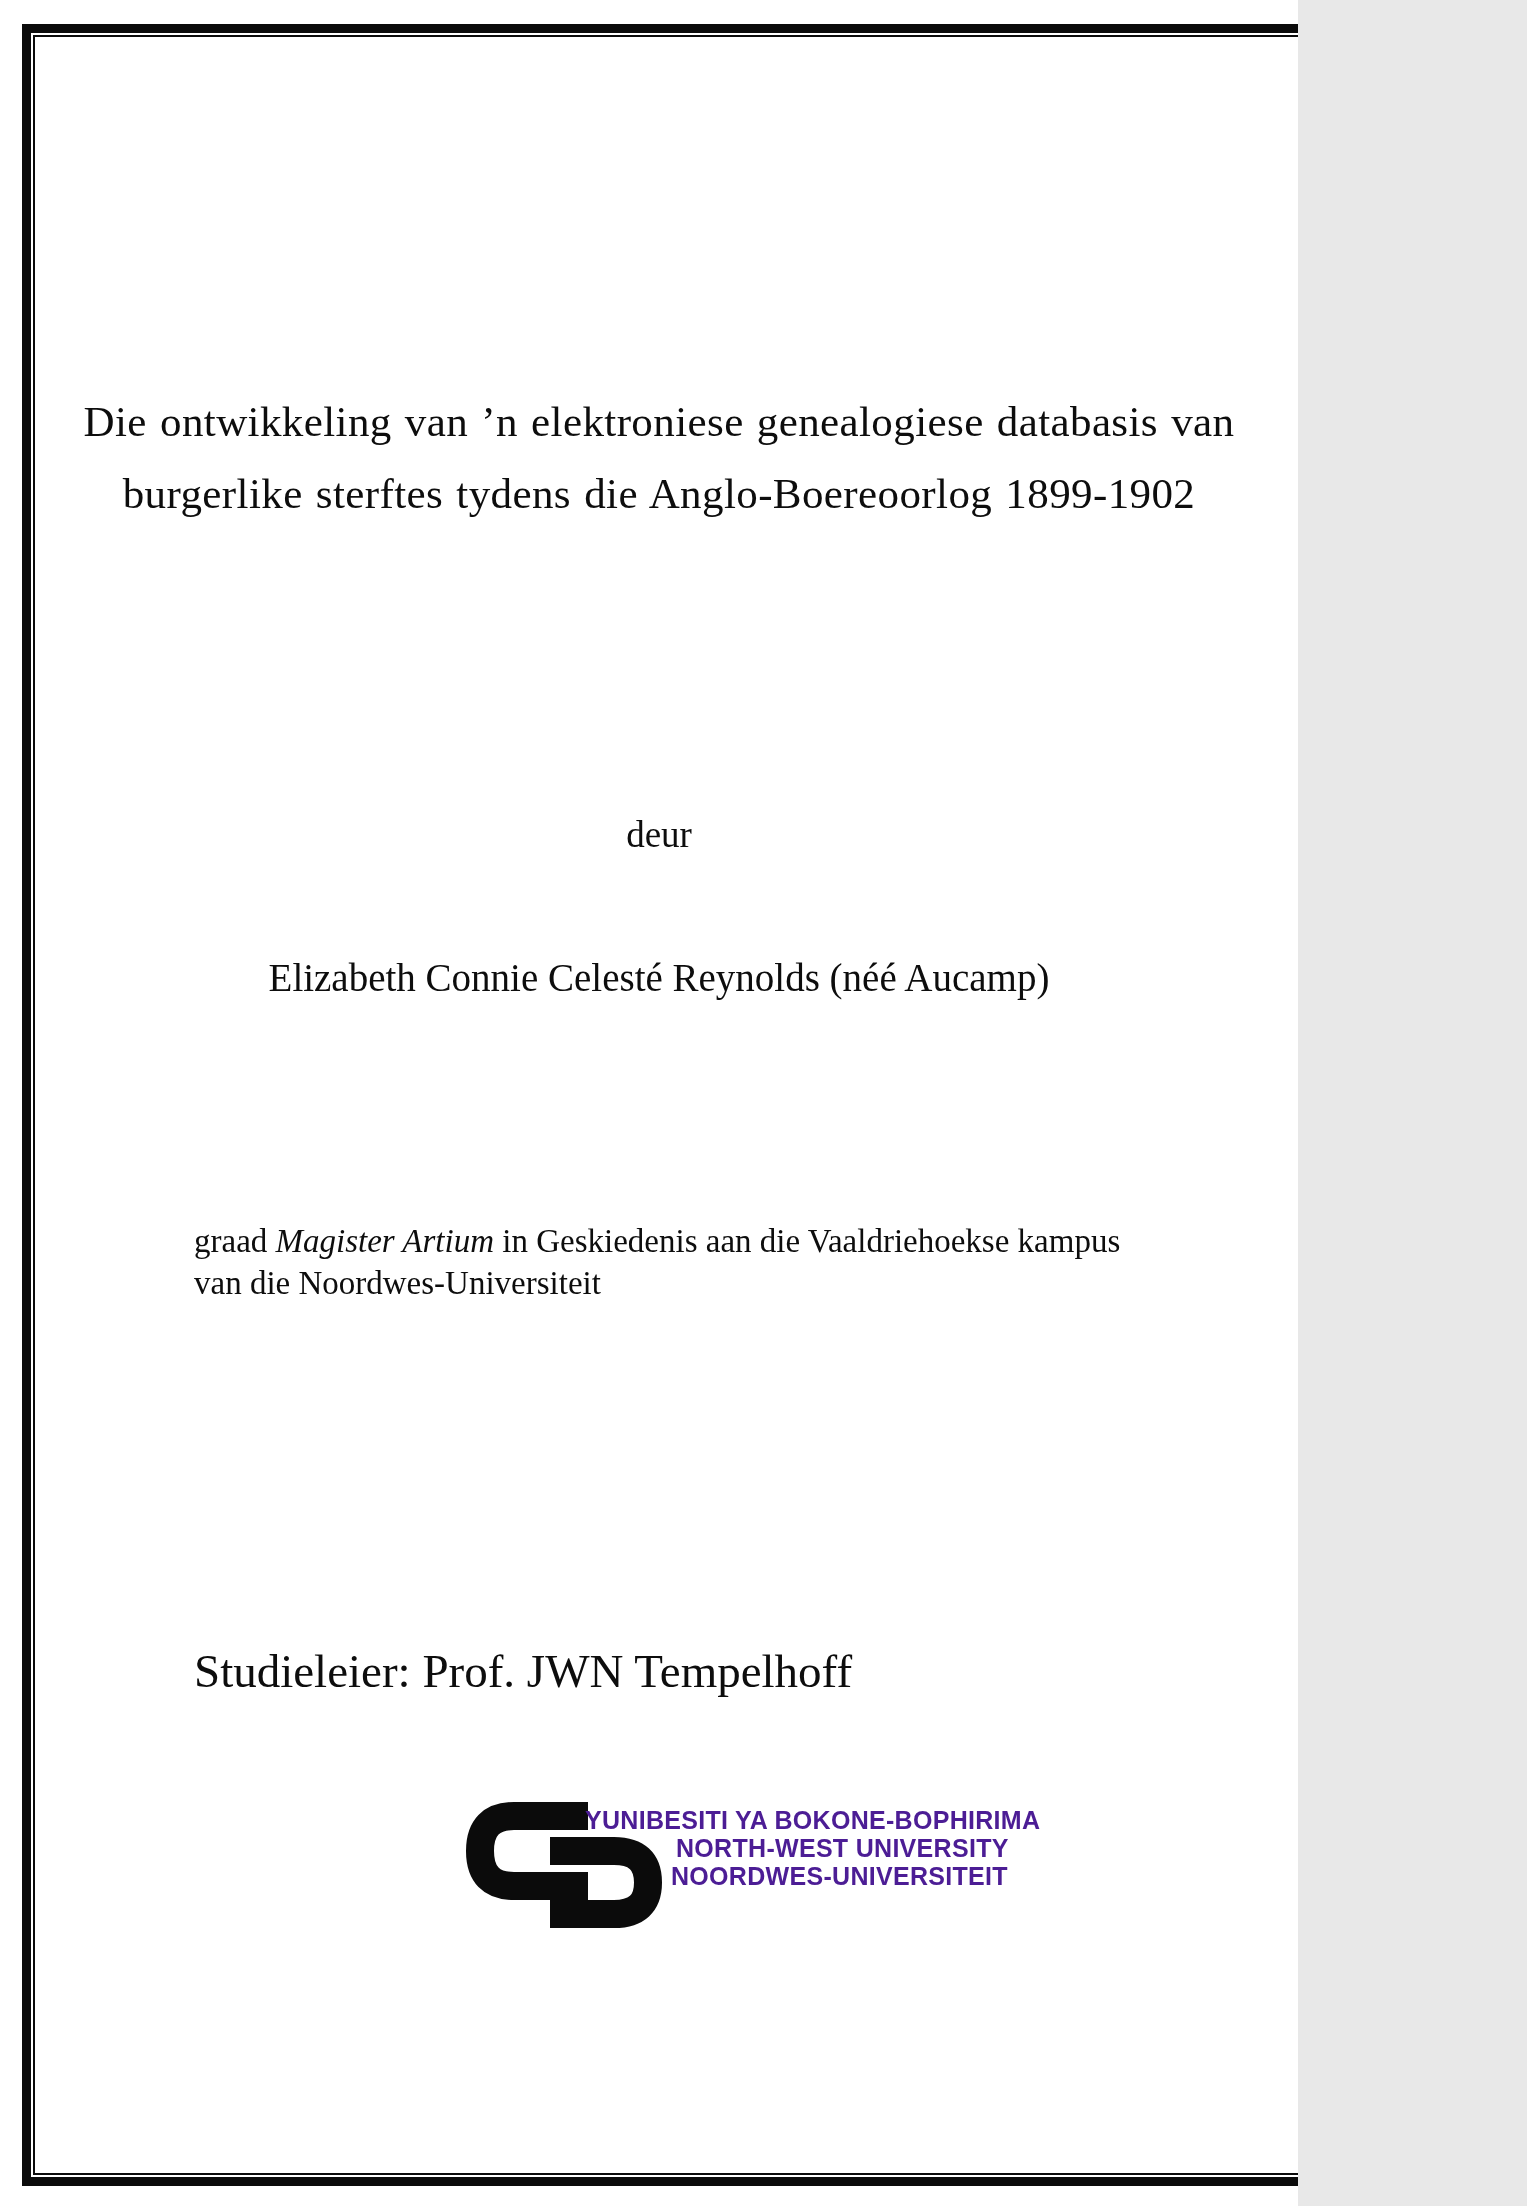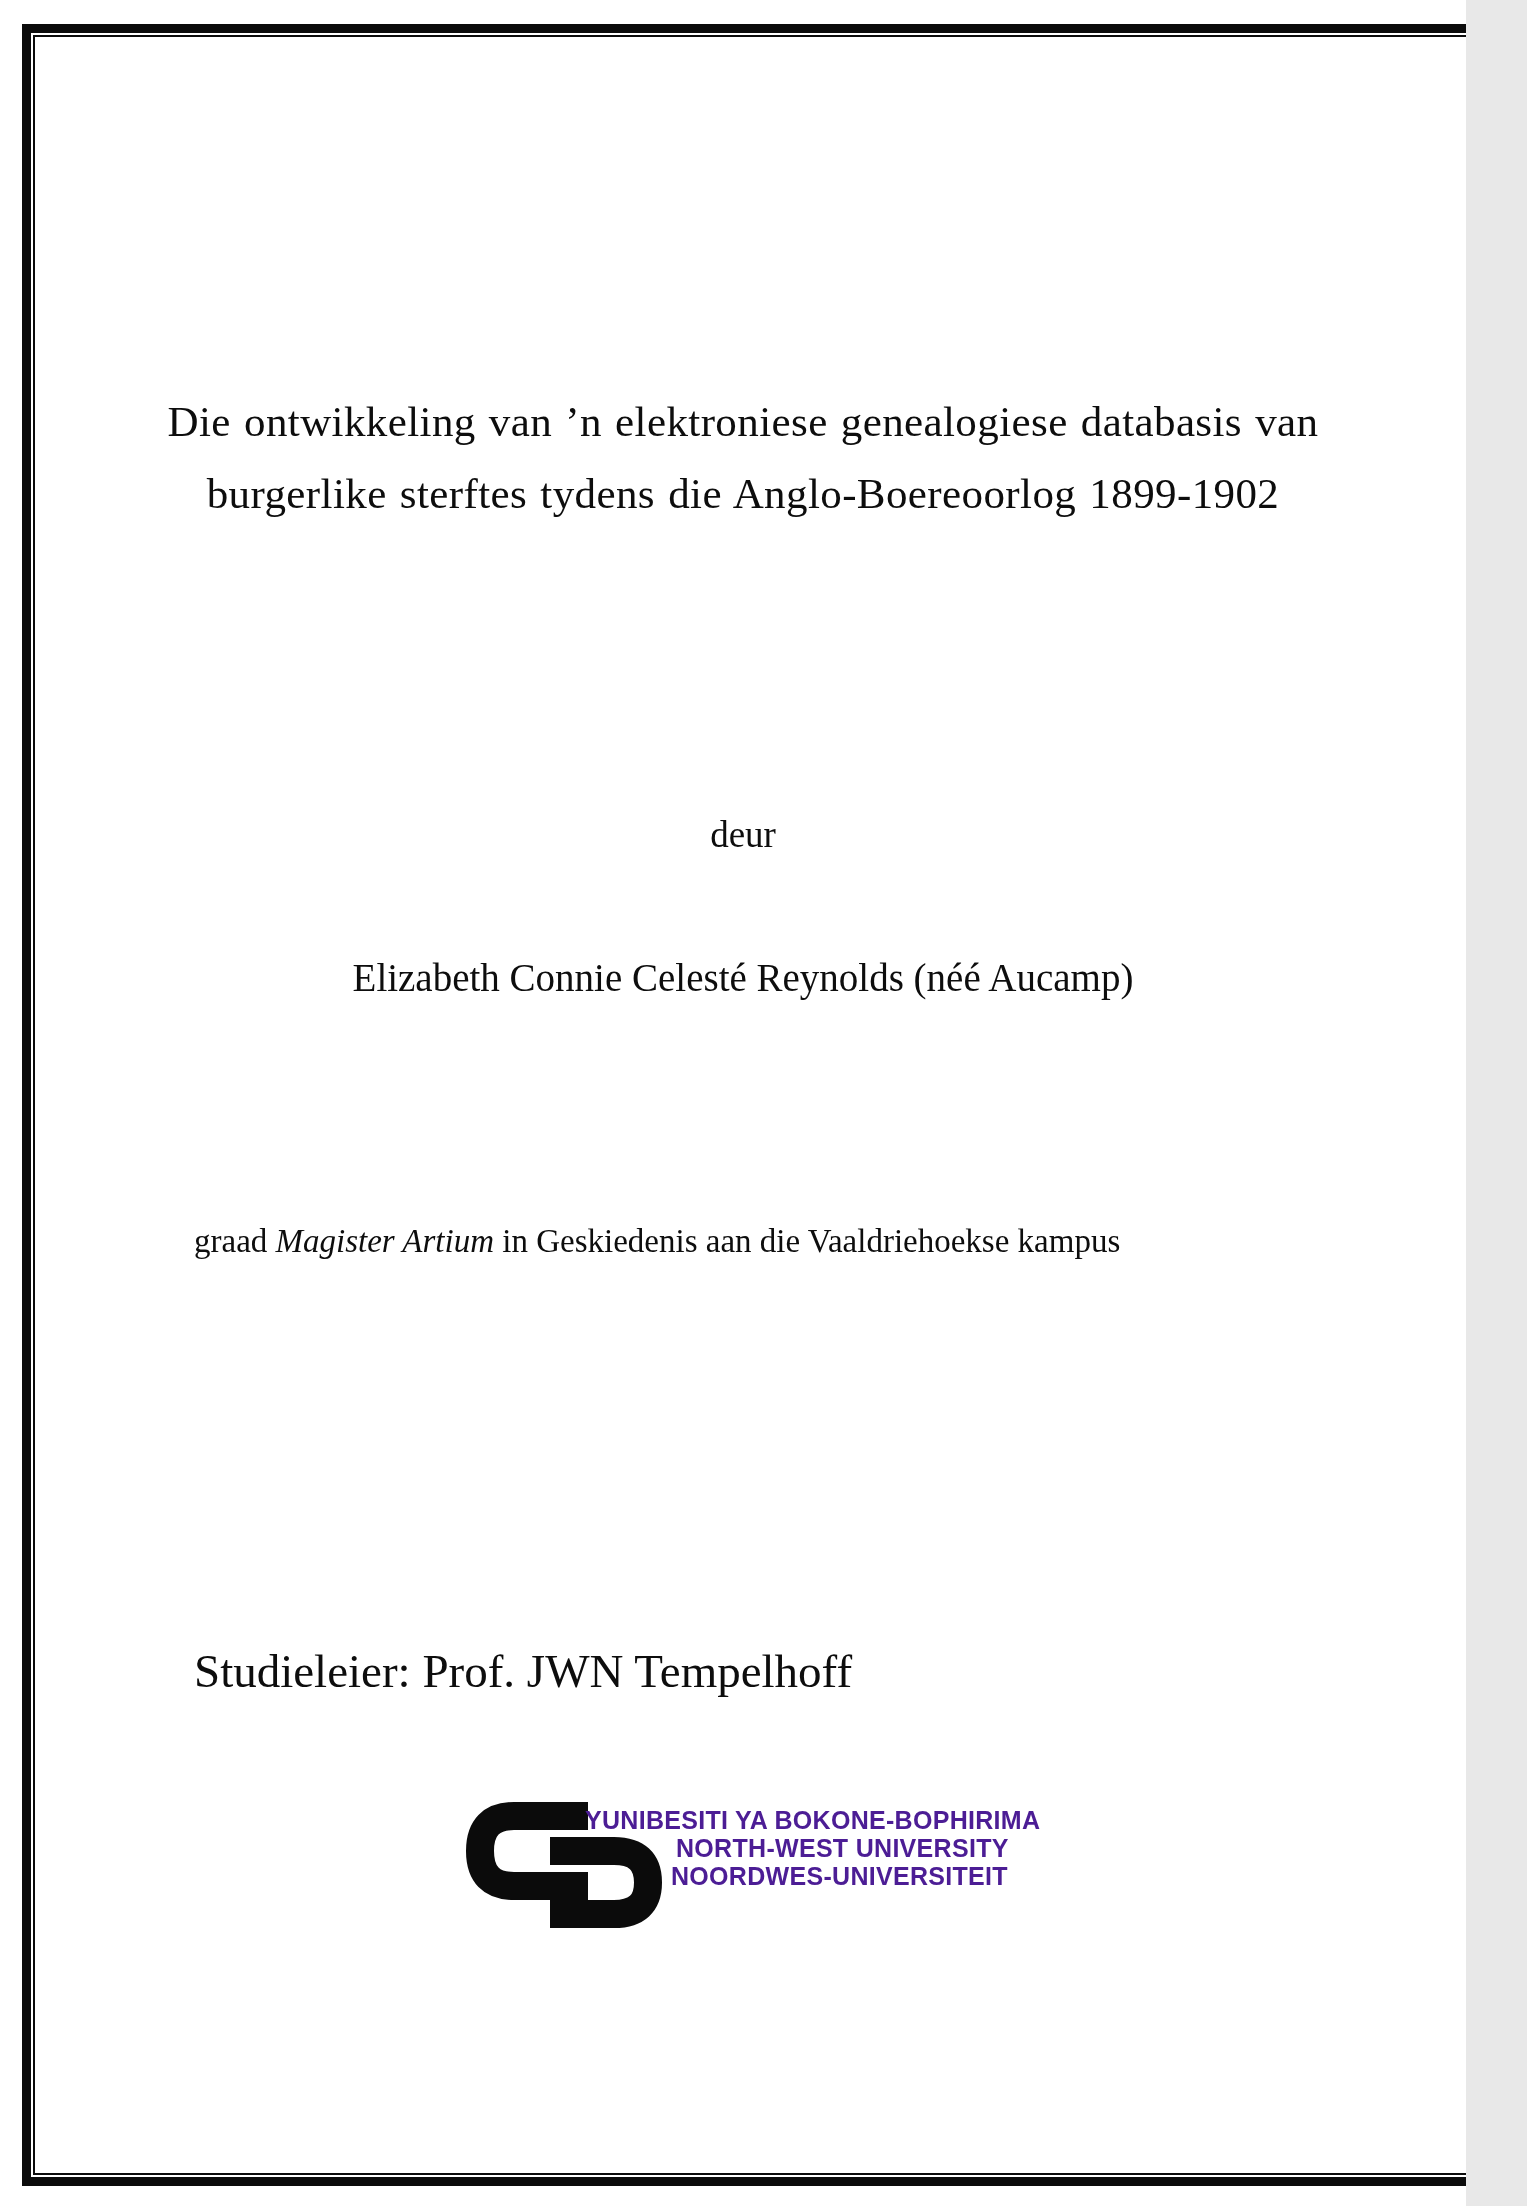--- a/index.html
+++ b/index.html
@@ -1,17 +1,17 @@
 <!DOCTYPE html>
 <html><head>
 <meta charset="utf-8">
 <style>
   html,body { margin:0; padding:0; background:#e8e8e8; }
   .page {
-    position:relative; width:1466px; height:2206px;
+    position:relative; width:1298px; height:2206px;
     background:#ffffff; overflow:hidden;
     font-family:"Liberation Serif", serif; color:#0d0d0d;
   }
   .outer-border {
     position:absolute; left:22px; top:24px; width:1481px; height:2162px;
     border:9px solid #0b0b0b; box-sizing:border-box;
   }
   .inner-border {
     position:absolute; inset:2px; border:2px solid #0b0b0b;
   }
@@ -66,20 +66,21 @@
     <div>Die ontwikkeling van ’n elektroniese genealogiese databasis van</div>
     <div>burgerlike sterftes tydens die Anglo-Boereoorlog 1899-1902</div>
   </div>
 
   <div class="byline">deur</div>
 
   <div class="author">Elizabeth Connie Celesté Reynolds (néé Aucamp)</div>
 
   <div class="statement">
     <div><span>graad </span><i>Magister Artium</i><span> in Geskiedenis aan die Vaaldriehoekse kampus</span></div>
+    <div>van die Noordwes-Universiteit</div>
   </div>
 
   <div class="supervisor-block">
     <div>Studieleier: Prof. JWN Tempelhoff</div>
   </div>
 
   <svg class="logo-mark" viewBox="0 0 196 128" xmlns="http://www.w3.org/2000/svg" aria-hidden="true">
 
     <path d="M 122 14 H 48 Q 14 14 14 49 Q 14 84 48 84 H 122" fill="none" stroke="#0b0b0b" stroke-width="28" stroke-linecap="butt"></path>
 

